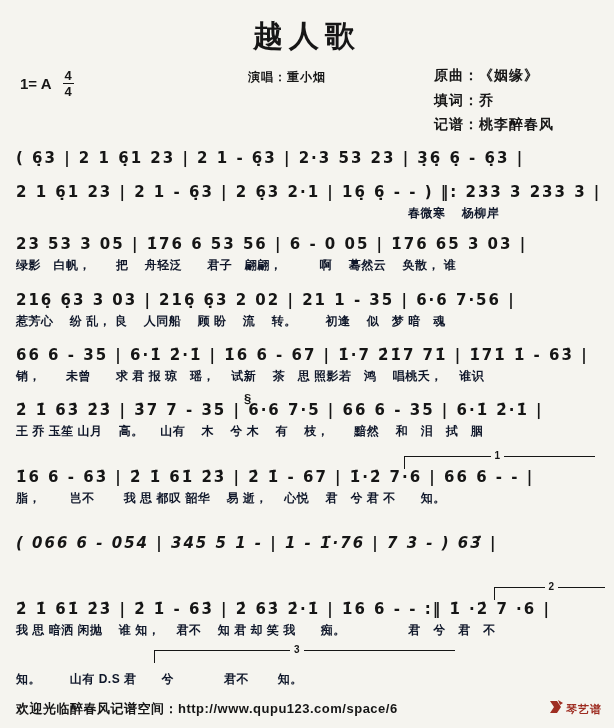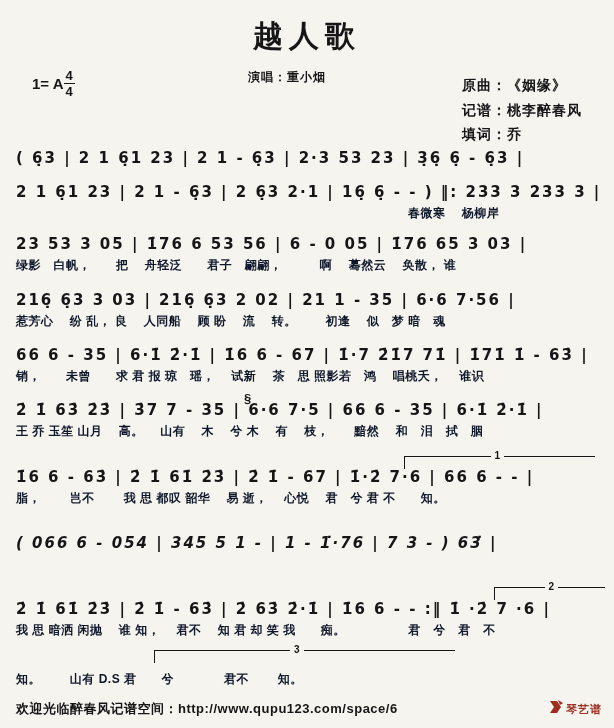--- a/index.html
+++ b/index.html
@@ -16,26 +16,26 @@
   
   .title{
     text-align:center;
     font-size:30px;
     font-weight:bold;
     letter-spacing:6px;
     margin-top:8px;
     font-family:"DejaVu Sans", sans-serif;
   }
   .meta{position:relative;height:86px;margin-top:2px;font-weight:bold;}
-  .keysig{position:absolute;left:16px;top:10px;font-size:15px;display:flex;align-items:center;gap:0;}
+  .keysig{position:absolute;left:4px;top:10px;font-size:15px;display:flex;align-items:center;gap:11px;}
   .frac{display:inline-flex;flex-direction:column;align-items:center;line-height:1;font-size:13px;}
   .frac .num{border-bottom:1.5px solid #161616;padding:0 2px 1px 2px;}
   .frac .den{padding-top:1px;}
   .singer{position:absolute;left:232px;top:10px;font-size:12px;letter-spacing:1px;}
-  .credits{position:absolute;left:418px;top:14px;font-size:14px;line-height:1.75;letter-spacing:1px;margin-left:28px;}
+  .credits{position:absolute;left:418px;top:4px;font-size:14px;line-height:1.75;letter-spacing:1px;}
 
   
   .score{margin-top:4px;}
   .row{position:relative;margin-bottom:0;}
   .notes{
     font-family:"DejaVu Sans", sans-serif;
     font-weight:bold;
     font-size:15px;
     letter-spacing:2px;
     white-space:nowrap;
@@ -100,22 +100,22 @@
     <div class="keysig">
       <span>1= A</span>
       <span class="frac">
         <span class="num">4</span>
         <span class="den">4</span>
       </span>
     </div>
     <div class="singer">演唱：重小烟</div>
     <div class="credits">
       <div>原曲：《姻缘》</div>
+      <div>填词：乔</div>
       <div>记谱：桃李醉春风</div>
-      <div>填词：乔</div>
     </div>
   </div>
 
   <div class="score">
 
     <div class="row r1">
       <div class="notes">( 6̣3 | 2 1 6̣1 23 | 2 1 - 6̣3 | 2·3 53 23 | 3̣6̣ 6̣ - 6̣3 |</div>
     </div>
 
     <div class="row r2">

